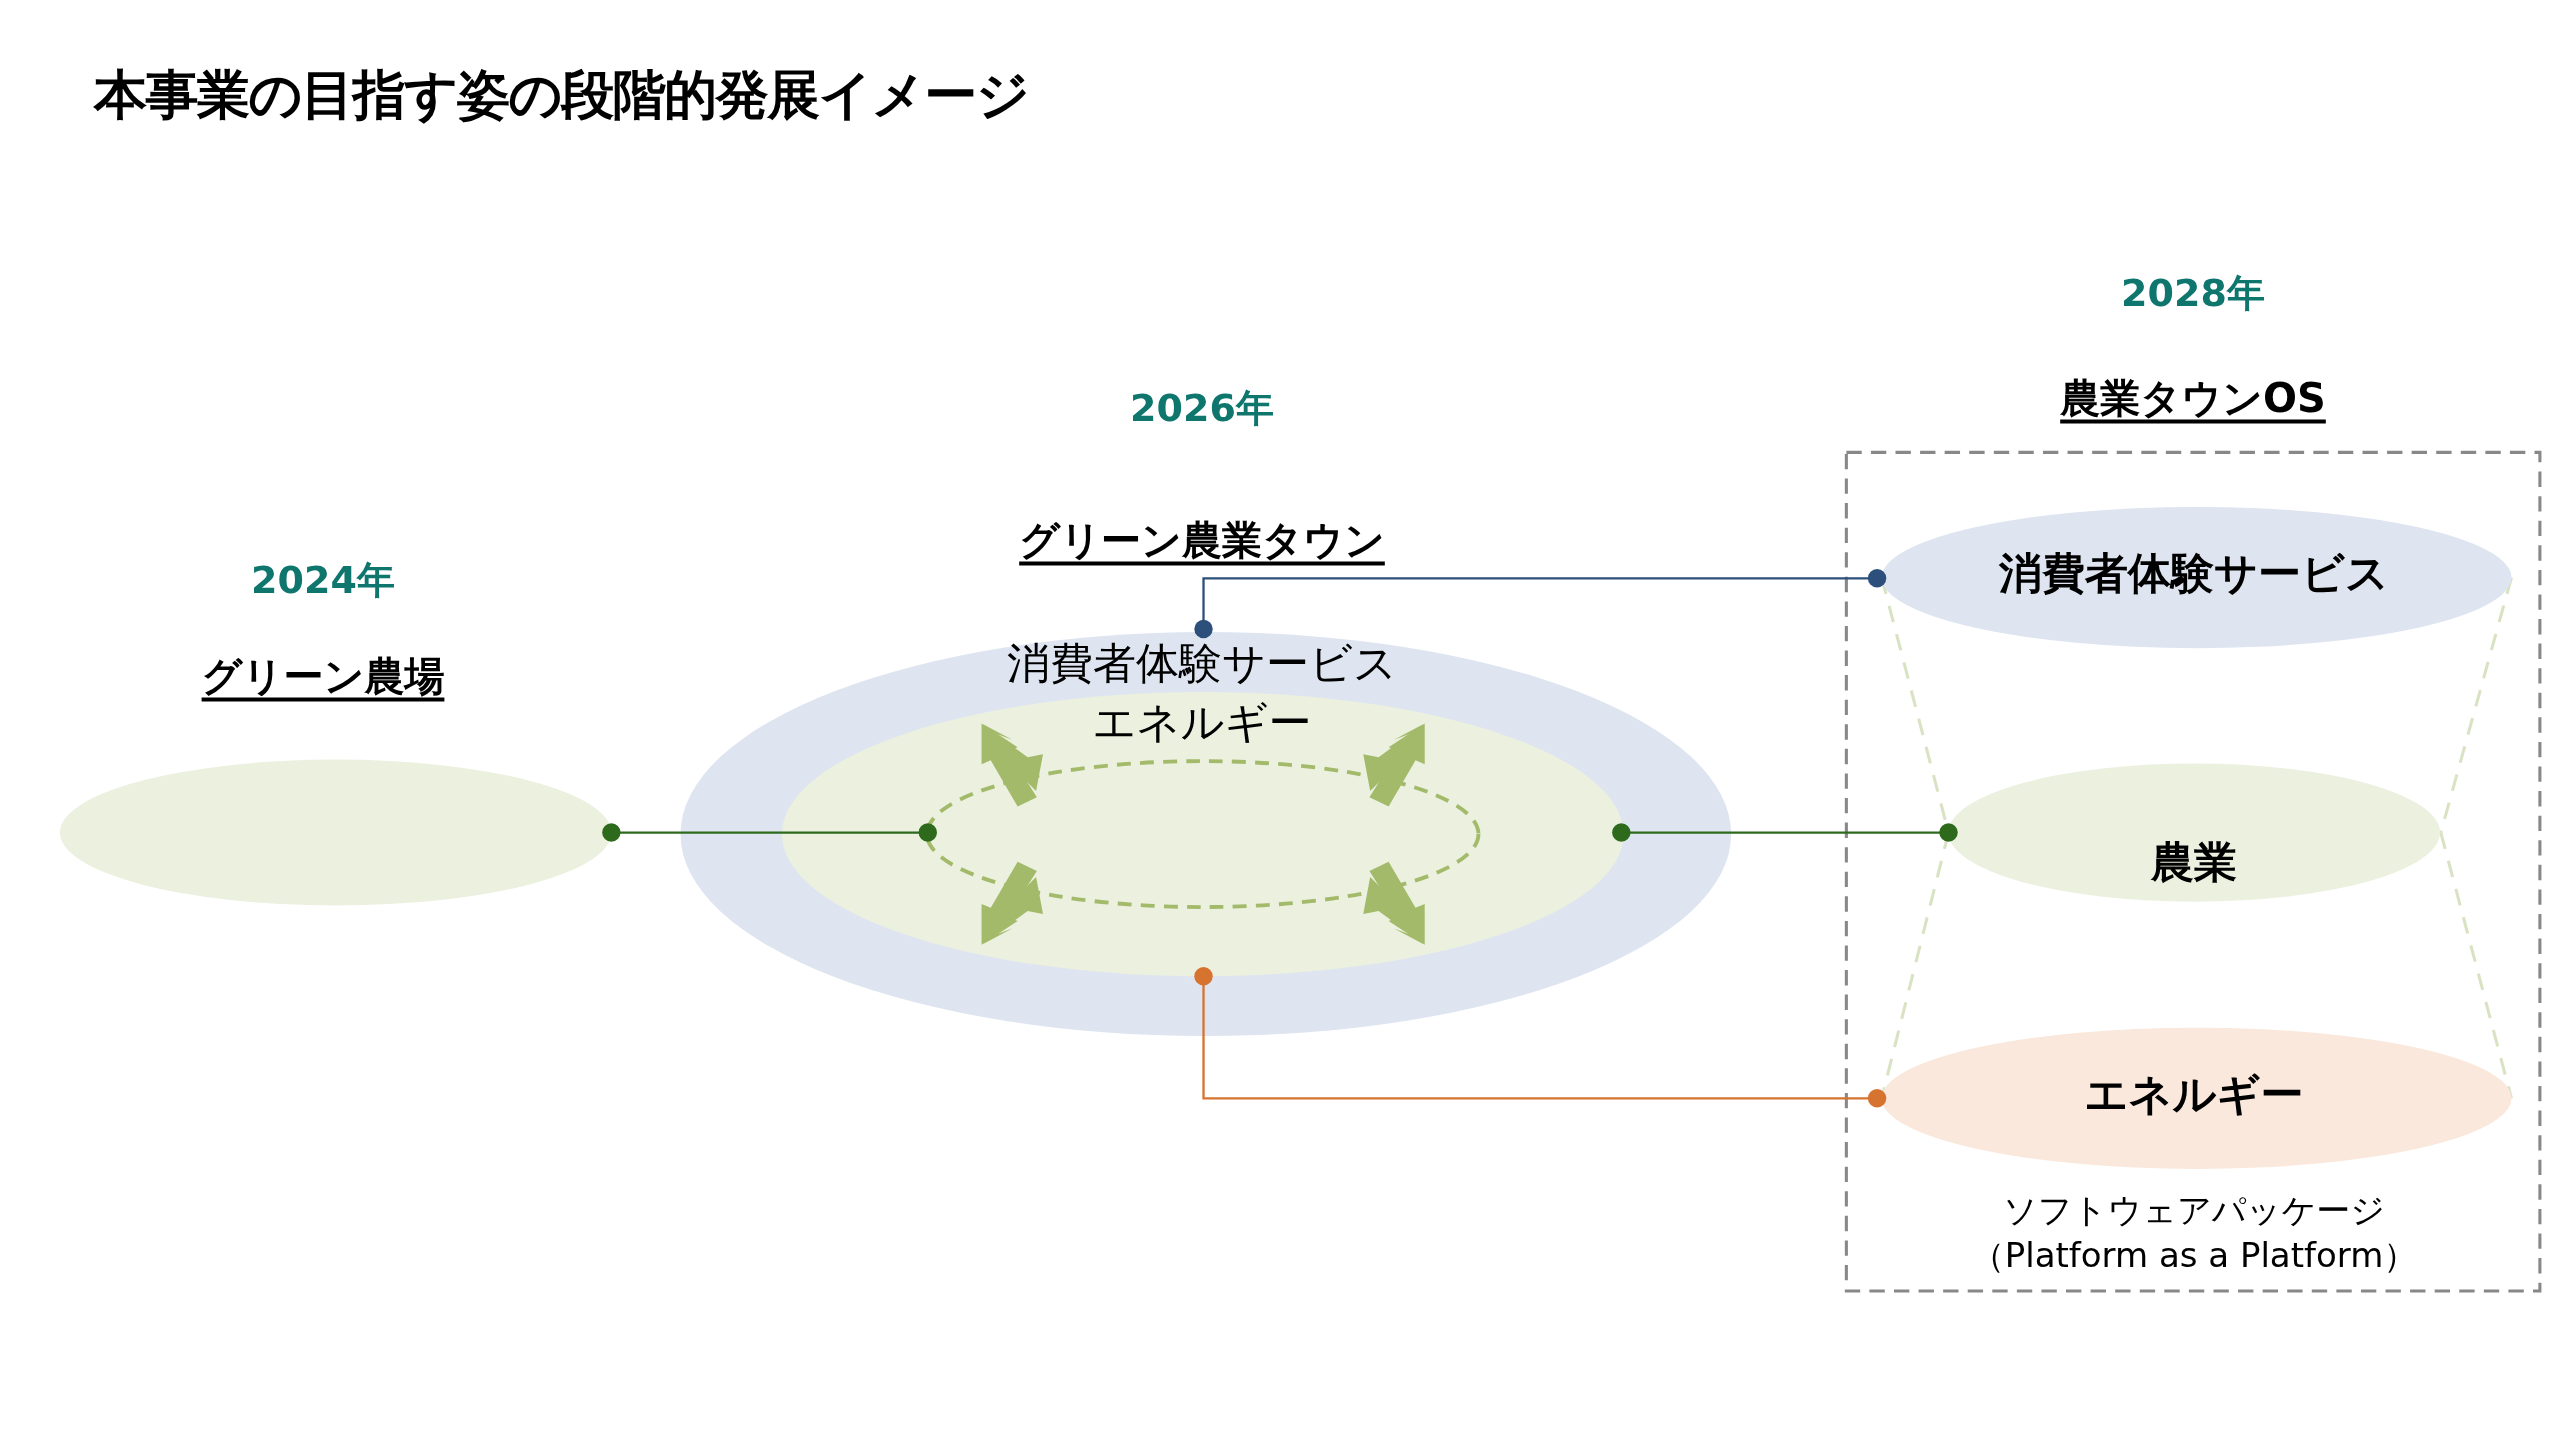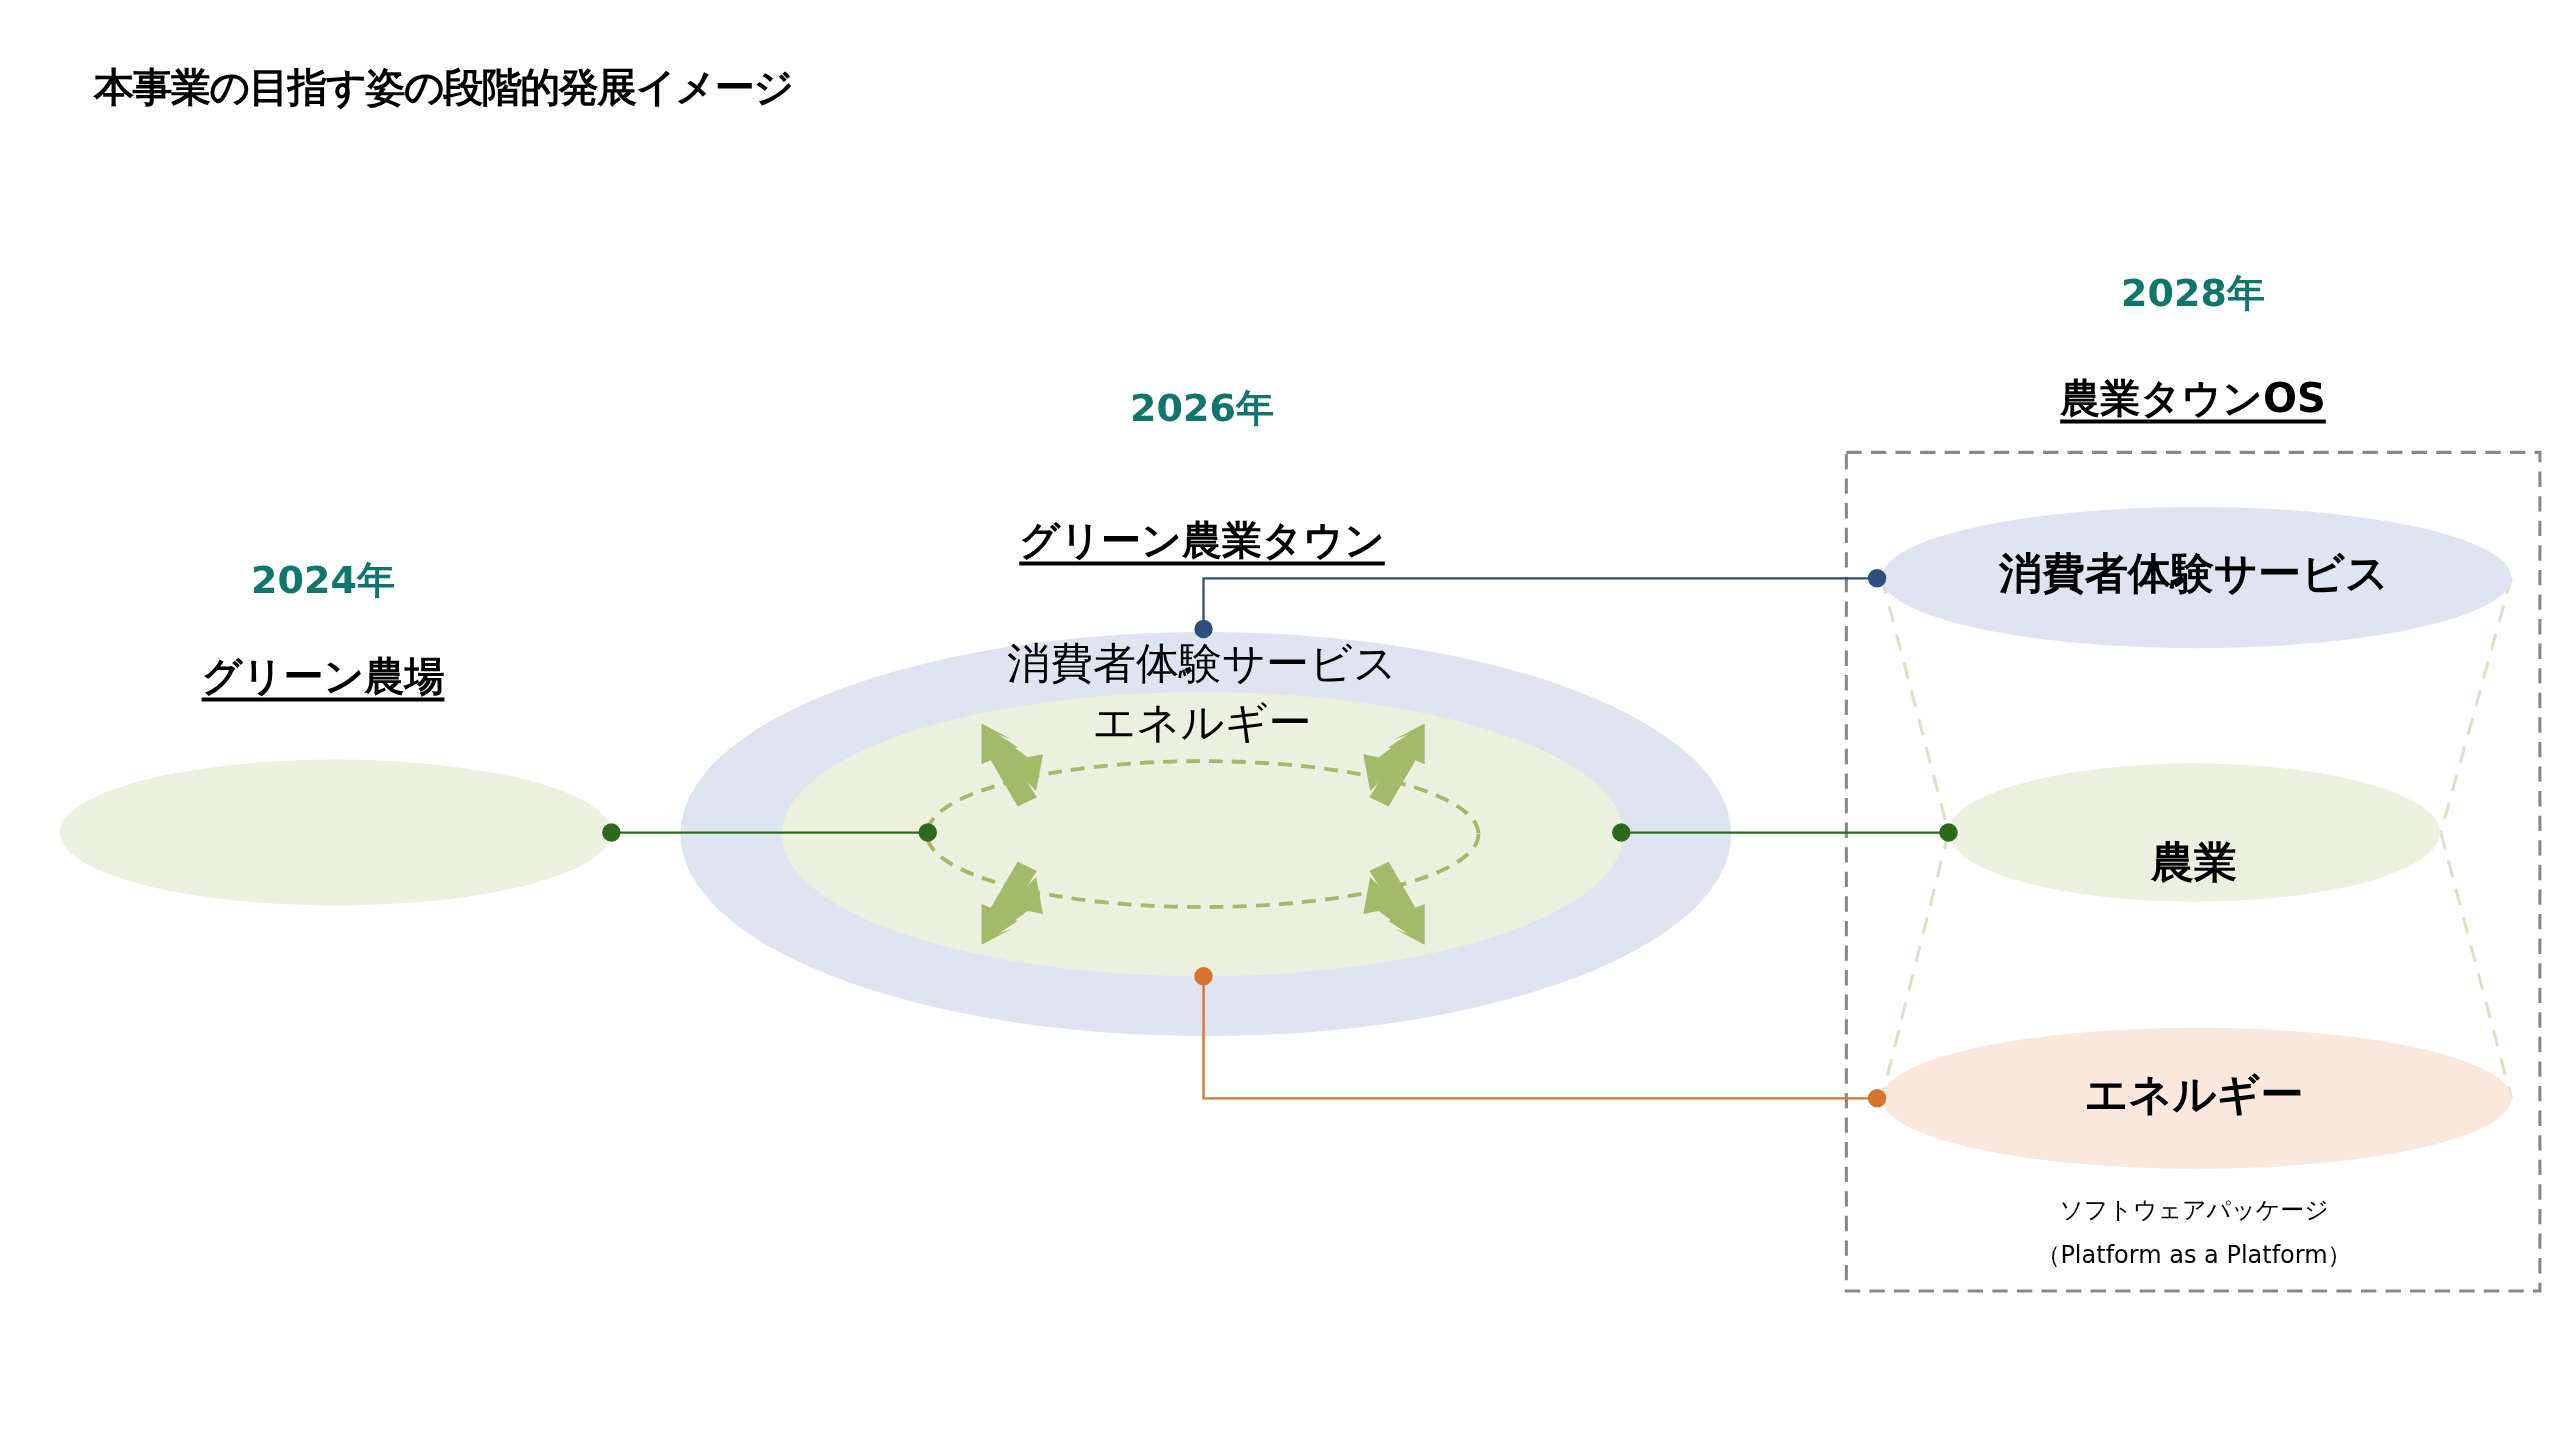--- a/index.html
+++ b/index.html
@@ -1,25 +1,25 @@
 <!DOCTYPE html>
 <html style="font-size:12.3px"><head>
 <meta charset="utf-8">
 <style>
   html, body { margin: 0; padding: 0; background: #ffffff; }
   body { width: 2576px; height: 1447px; position: relative; overflow: hidden;
          font-family: "DejaVu Sans", "Liberation Sans", sans-serif; color: #000; }
   svg.diagram { position: absolute; left: 0; top: 0; }
   .lbl { position: absolute; transform: translate(-50%, -50%); white-space: nowrap; text-align: center; }
-  .title { position: absolute; left: 94px; top: 60px; font-size: 40px; font-weight: bold; letter-spacing: -1.5px; }
+  .title { position: absolute; left: 94px; top: 60px; font-size: 53px; font-weight: bold; letter-spacing: -1.5px; }
   .year { font-size: 38px; font-weight: bold; color: #0f766e; }
   .stage { font-size: 40px; font-weight: bold; text-decoration: underline; text-decoration-thickness: 3.8px; text-underline-offset: 7.7px; text-align: right; }
   .center-text { font-size: 43px; font-weight: normal; line-height: 60px; }
   .node-label { font-size: 43px; font-weight: bold; }
-  .pkg-text { font-size: 24px; line-height: 45px; }
+  .pkg-text { font-size: 34px; line-height: 45px; }
 </style>
 </head>
 <body>
 
 <svg class="diagram" width="2576" height="1447" viewBox="0 0 3354 1884">
 
   <ellipse cx="437" cy="1084" rx="359" ry="95" fill="#ebf0df"></ellipse>
 
   <ellipse cx="1570" cy="1086" rx="684" ry="263" fill="#dee5f0"></ellipse>
   <ellipse cx="1566" cy="1086" rx="548" ry="185" fill="#ebf0df"></ellipse>

